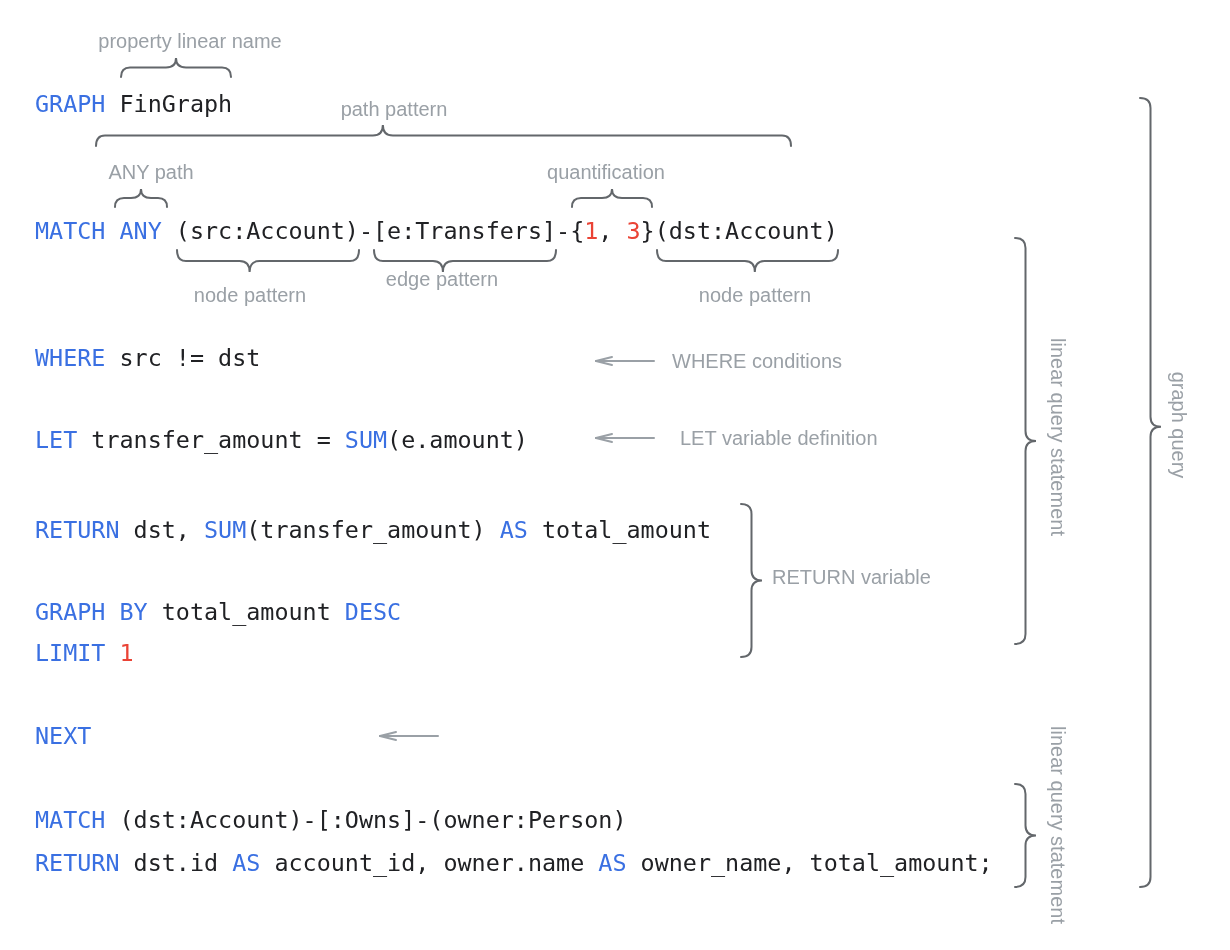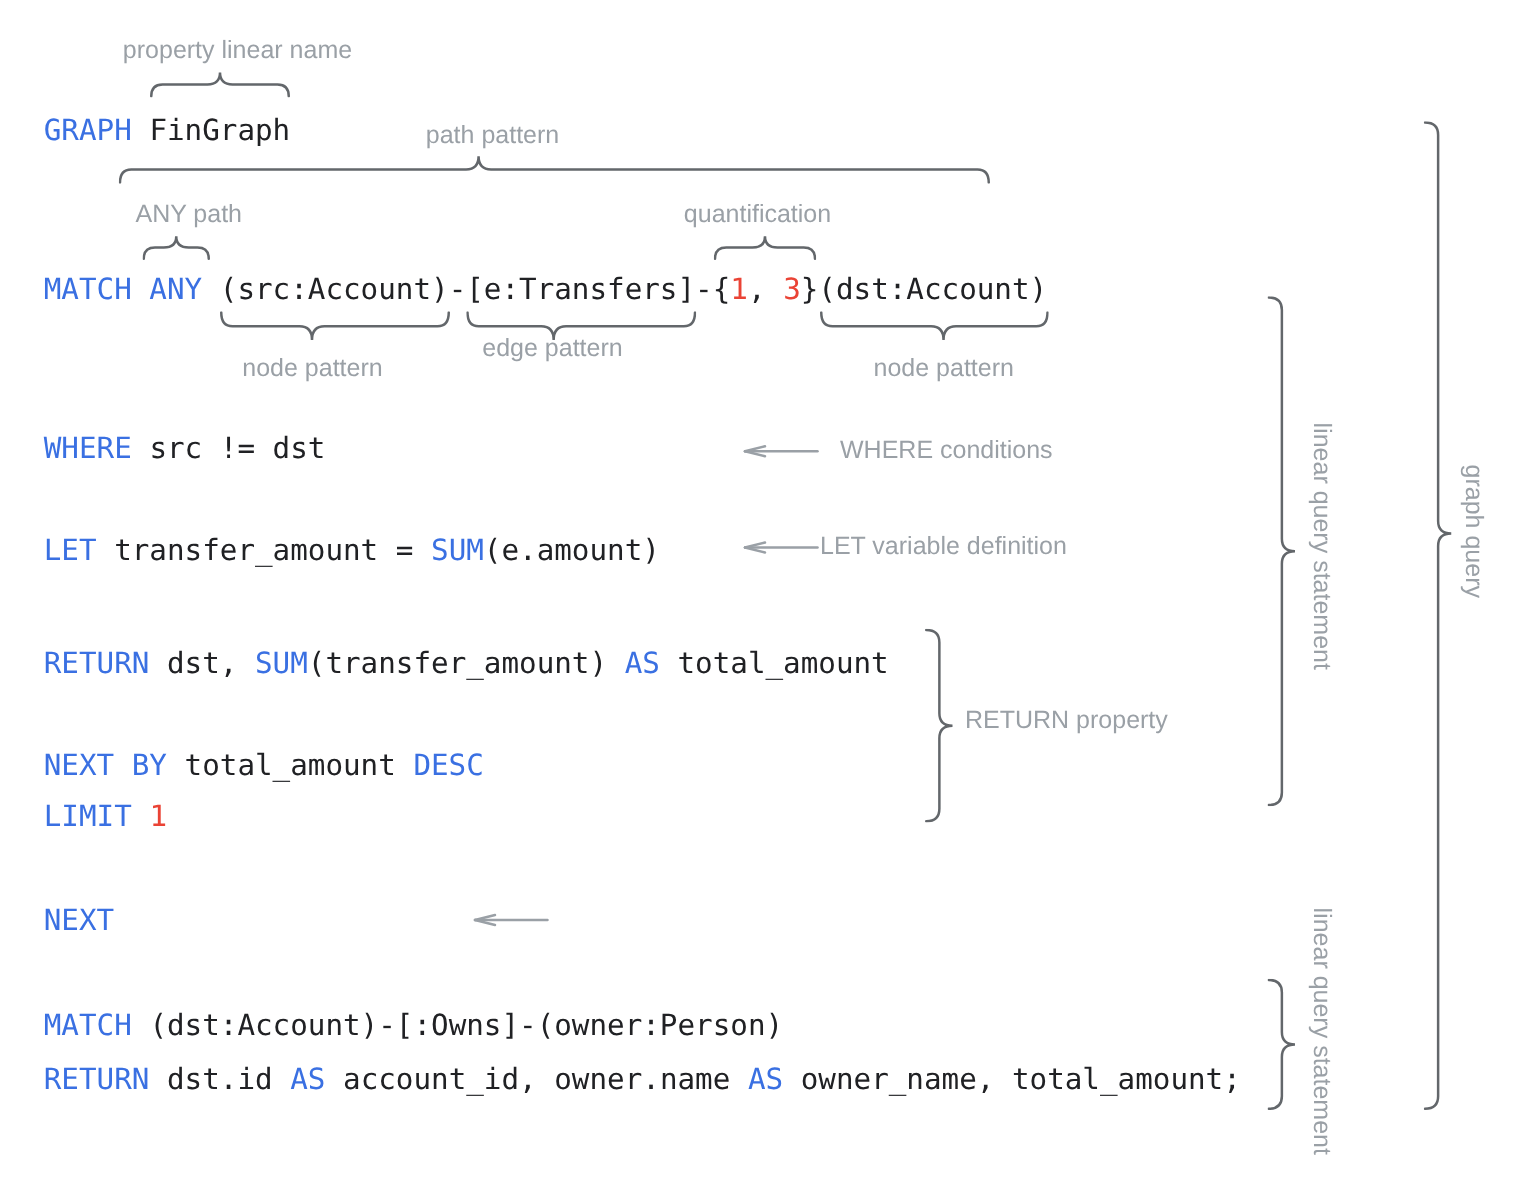--- a/index.html
+++ b/index.html
@@ -26,37 +26,37 @@
 </head>
 <body>
 
 <div id="canvas">
 
   <div class="code-line" style="top:90px"><span class="kw">GRAPH</span><span class="pl"> FinGraph</span></div>
   <div class="code-line" style="top:217px"><span class="kw">MATCH ANY</span><span class="pl"> (src:Account)-[e:Transfers]-{</span><span class="num">1</span><span class="pl">, </span><span class="num">3</span><span class="pl">}(dst:Account)</span></div>
   <div class="code-line" style="top:344px"><span class="kw">WHERE</span><span class="pl"> src != dst</span></div>
   <div class="code-line" style="top:426px"><span class="kw">LET</span><span class="pl"> transfer_amount = </span><span class="kw">SUM</span><span class="pl">(e.amount)</span></div>
   <div class="code-line" style="top:516px"><span class="kw">RETURN</span><span class="pl"> dst, </span><span class="kw">SUM</span><span class="pl">(transfer_amount) </span><span class="kw">AS</span><span class="pl"> total_amount</span></div>
-  <div class="code-line" style="top:598px"><span class="kw">NEXT BY</span><span class="pl"> total_amount </span><span class="kw">DESC</span></div>
+  <div class="code-line" style="top:598px"><span class="kw">GRAPH BY</span><span class="pl"> total_amount </span><span class="kw">DESC</span></div>
   <div class="code-line" style="top:639px"><span class="kw">LIMIT</span><span class="pl"> </span><span class="num">1</span></div>
   <div class="code-line" style="top:722px"><span class="kw">NEXT</span></div>
   <div class="code-line" style="top:849px"><span class="kw">RETURN</span><span class="pl"> dst.id </span><span class="kw">AS</span><span class="pl"> account_id, owner.name </span><span class="kw">AS</span><span class="pl"> owner_name, total_amount;</span></div>
   <div class="code-line" style="top:806px"><span class="kw">MATCH</span><span class="pl"> (dst:Account)-[:Owns]-(owner:Person)</span></div>
 
   <div class="ann" style="left:190px;top:41px">property linear name</div>
   <div class="ann" style="left:394px;top:109px">path pattern</div>
   <div class="ann" style="left:151px;top:172px">ANY path</div>
   <div class="ann" style="left:606px;top:172px">quantification</div>
   <div class="ann" style="left:250px;top:295px">node pattern</div>
   <div class="ann" style="left:442px;top:279px">edge pattern</div>
   <div class="ann" style="left:755px;top:295px">node pattern</div>
 
   <div class="ann left-anchor" style="left:672px;top:361px">WHERE conditions</div>
-  <div class="ann left-anchor" style="left:656px;top:438px">LET variable definition</div>
-  <div class="ann left-anchor" style="left:772px;top:577px">RETURN property</div>
+  <div class="ann left-anchor" style="left:680px;top:438px">LET variable definition</div>
+  <div class="ann left-anchor" style="left:772px;top:577px">RETURN variable</div>
 
   <div class="ann vertical" style="left:1057px;top:437px">linear query statement</div>
   <div class="ann vertical" style="left:1057px;top:825px">linear query statement</div>
   <div class="ann vertical" style="left:1178px;top:425px">graph query</div>
 
   <svg class="brace" style="left:120px;top:57px" width="112" height="21" viewBox="0 0 112 21">
       <path d="M1,20 Q1,10.5 10,10.5 L46,10.5 Q56,10.5 56,1 Q56,10.5 66,10.5 L102,10.5 Q111,10.5 111,20" fill="none" stroke="#63676b" stroke-width="2" stroke-linecap="round"></path>
     </svg>
   <svg class="brace" style="left:95px;top:124px" width="697" height="23" viewBox="0 0 697 23">
       <path d="M1,22 Q1,11.5 10,11.5 L277.861,11.5 Q287.861,11.5 287.861,1 Q287.861,11.5 297.861,11.5 L687,11.5 Q696,11.5 696,22" fill="none" stroke="#63676b" stroke-width="2" stroke-linecap="round"></path>

